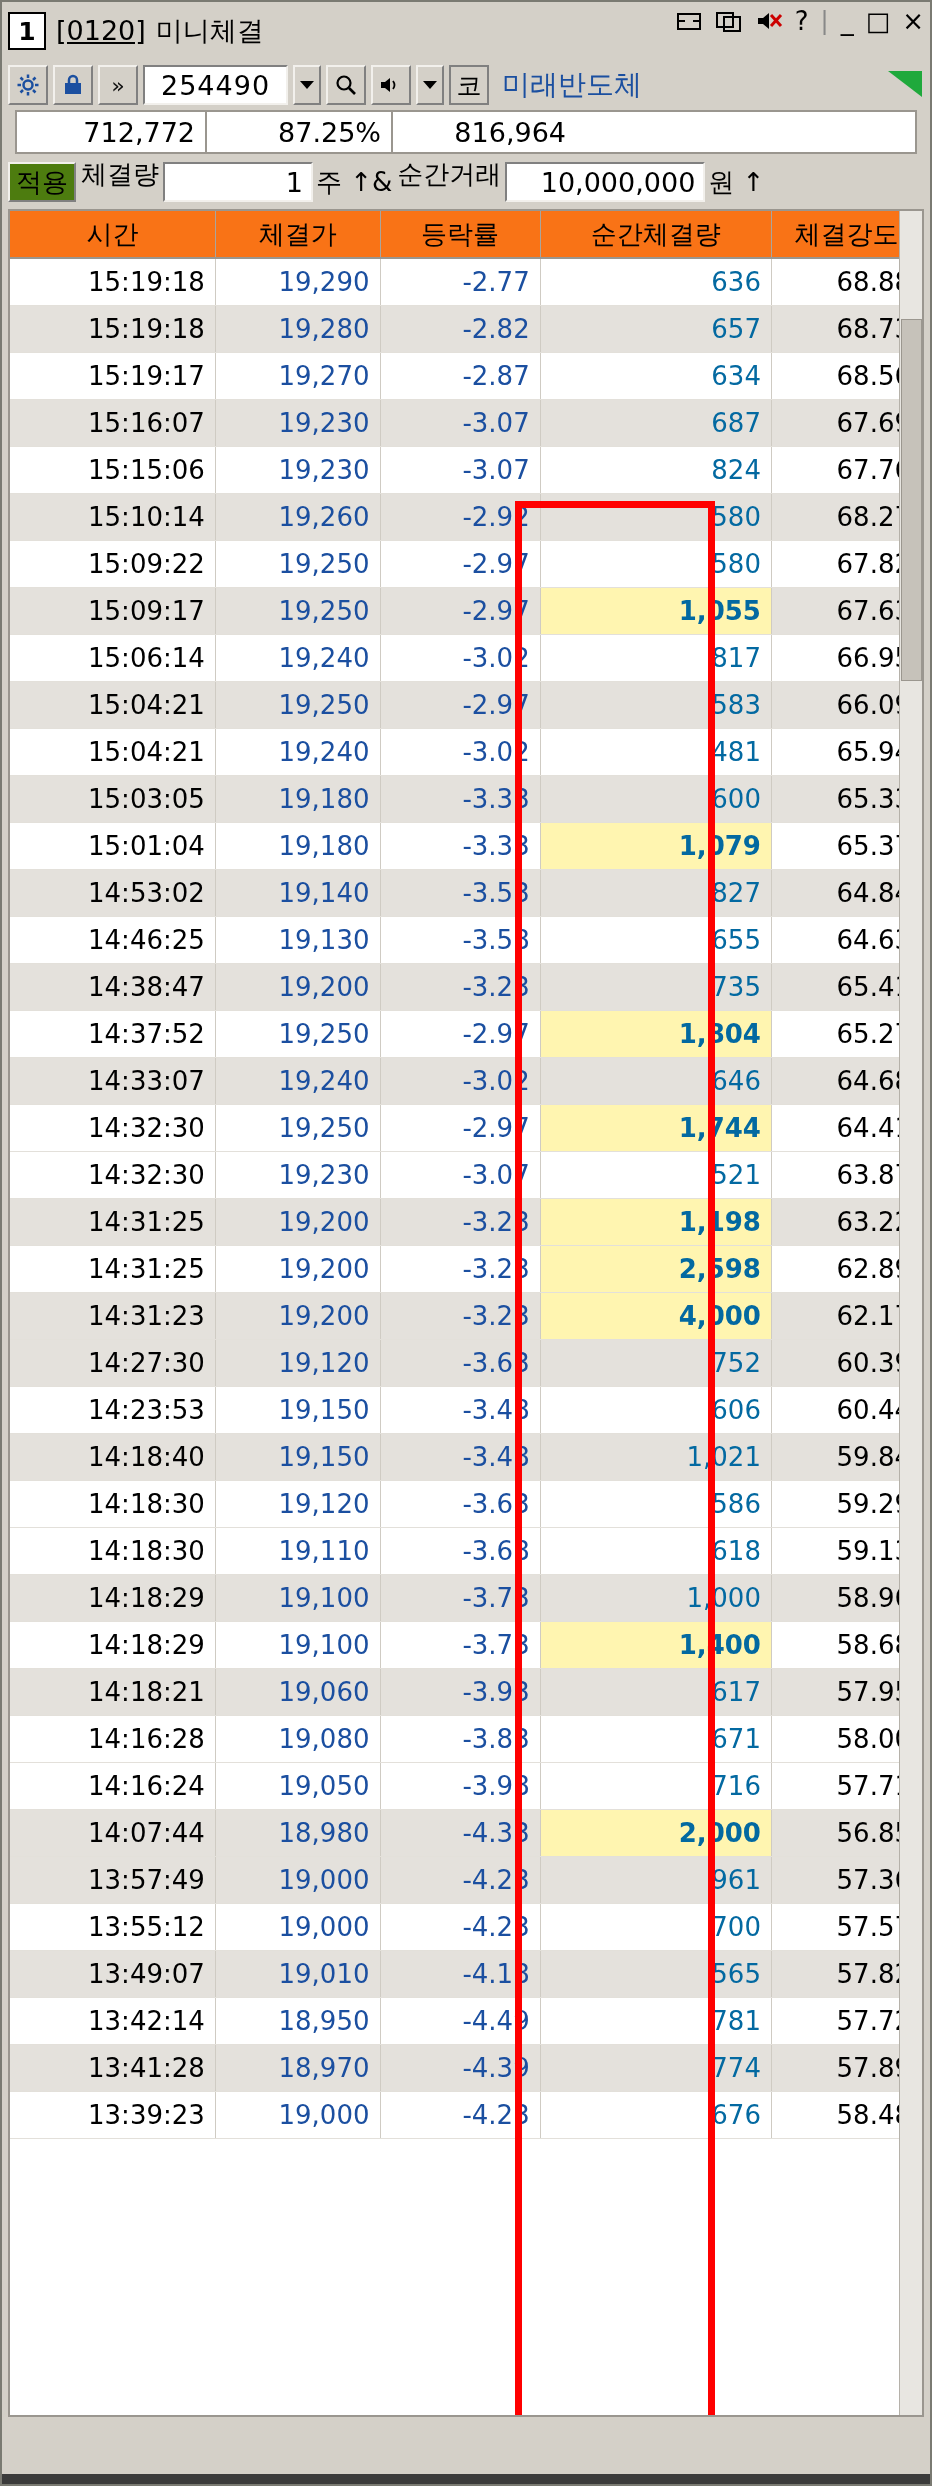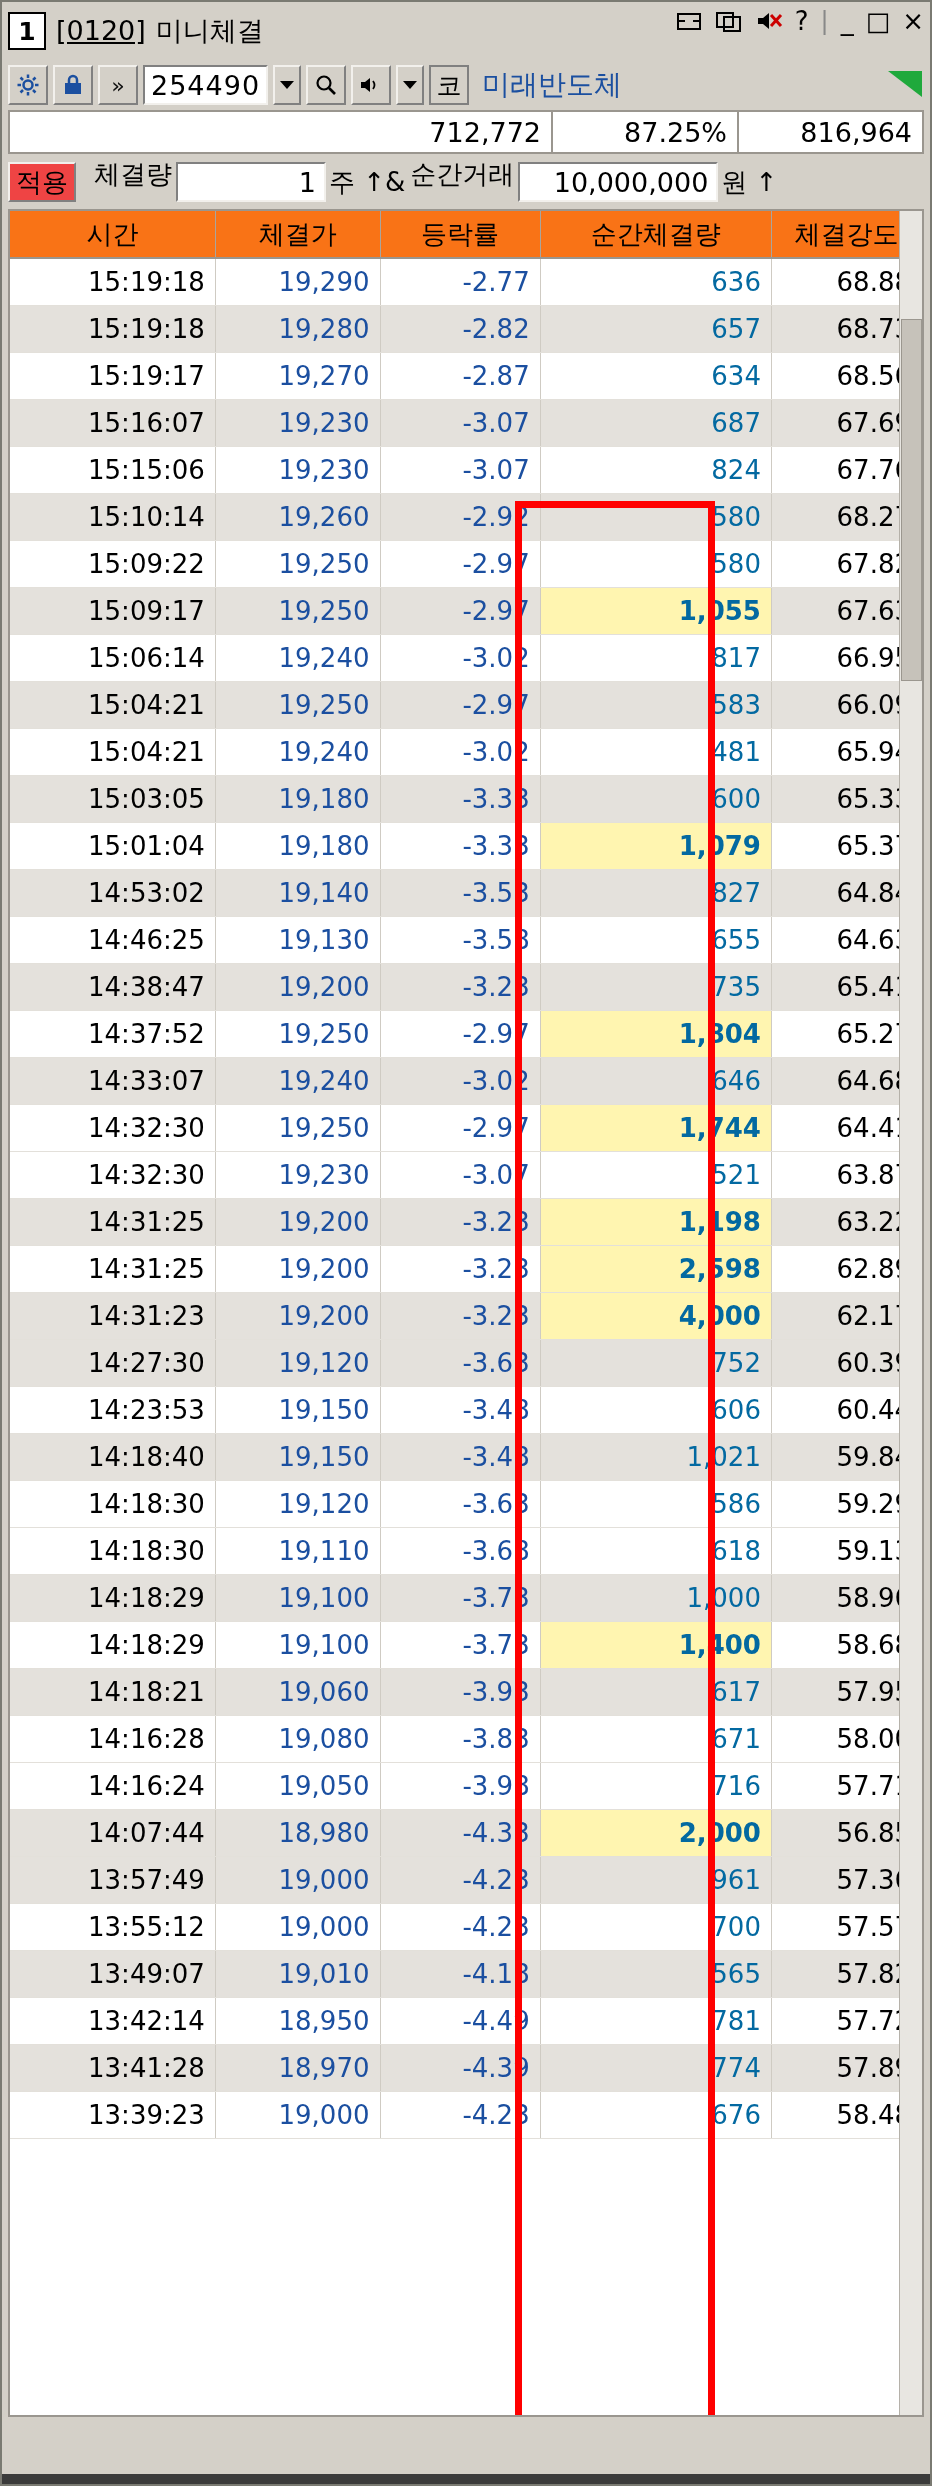--- a/index.html
+++ b/index.html
@@ -83,21 +83,21 @@
     box-sizing: border-box;
   }
   .codebox {
     height: 40px;
     min-width: 125px;
     background: #fff;
     border: 2px solid #808080;
     border-right-color: #f2f0ec;
     border-bottom-color: #f2f0ec;
     display: flex; align-items: center;
-    padding: 0 6px;
+    padding: 0 16px;
     font-size: 27px;
     color: #000;
     box-sizing: border-box;
     letter-spacing: 1px;
   }
   .dropbtn {
     width: 28px; height: 40px;
     background: #d4d0c8;
     border: 2px solid #f2f0ec;
     border-right-color: #808080;
@@ -129,25 +129,24 @@
   .greenflag {
     margin-left: auto;
     width: 38px; height: 32px;
   }
 
   
   .numrow {
     height: 44px;
     display: flex;
     align-items: stretch;
-    margin: 0 6px;
+    margin: 0 13px;
     border: 2px solid #9a968f;
     background: #fff;
     box-sizing: border-box;
-    justify-content: flex-end;
   }
   .numcell {
     display: flex; align-items: center; justify-content: flex-end;
     padding-right: 10px;
     font-size: 27px;
     color: #000;
     box-sizing: border-box;
     border-right: 2px solid #9a968f;
   }
   .numcell:last-child { border-right: none; }
@@ -162,28 +161,28 @@
     display: flex;
     align-items: center;
     margin: 5px 6px 4px 6px;
     gap: 0;
     font-size: 26px;
     color: #000;
   }
   .applybtn {
     height: 40px;
     padding: 0 6px;
-    background: #ef4444;
+    background: #4d7c0f;
     border: 2px solid #f2f0ec;
     border-right-color: #808080;
     border-bottom-color: #808080;
     display: flex; align-items: center;
     font-size: 26px;
     box-sizing: border-box;
-    margin-right: 16px;
+    margin-right: 3px;
   }
   .flabel { margin: 0 4px 15px 2px; white-space: nowrap; }
   .finput {
     height: 40px;
     background: #fff;
     border: 2px solid #808080;
     border-right-color: #f2f0ec;
     border-bottom-color: #f2f0ec;
     display: flex; align-items: center; justify-content: flex-end;
     padding-right: 8px;

